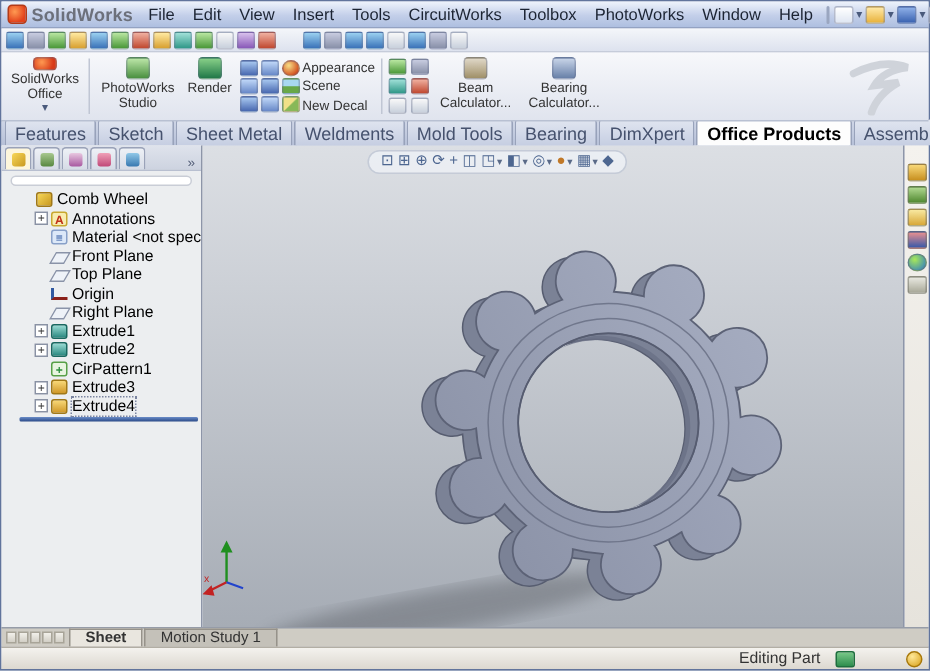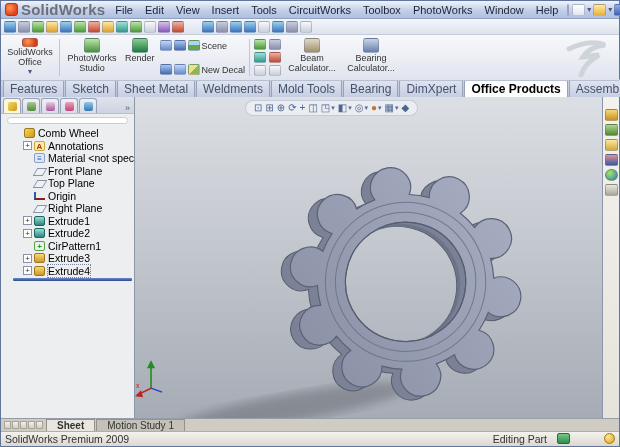--- a/index.html
+++ b/index.html
@@ -9,21 +9,21 @@
     display: flex; flex-direction: column; background: #e4e7ef; }
 
   
   .titlebar { height: 18px; flex: 0 0 18px; display: flex; align-items: center;
     background: linear-gradient(#eef3fc, #c3cfe9 55%, #aebfe0); padding: 0 2px;
     border-bottom: 1px solid #93a2c2; }
   .app-logo { display: flex; align-items: center; gap: 3px; padding: 0 4px 0 2px; }
   .logo-mark { width: 13px; height: 13px; border-radius: 3px;
     background: radial-gradient(circle at 35% 35%, #ff9a52, #e2421c 70%);
     border: 1px solid #b23a18; }
-  .logo-text { font-weight: bold; color: #6c707b; font-size: 15px; letter-spacing: .2px; }
+  .logo-text { font-weight: bold; color: #6c707b; font-size: 12px; letter-spacing: .2px; }
   .menus { display: flex; }
   .menu-item { padding: 1px 6px; color: #1c2433; cursor: default; }
   .pencil-icon { width: 12px; height: 12px; margin: 0 3px;
     background: linear-gradient(135deg,#f6e6a2 40%,#8898c8 40%); border-radius: 2px;
     border: 1px solid #9aa6c0; }
   .qspacer { flex: 1; }
   .quickbar { display: flex; align-items: center; gap: 1px; padding-right: 4px; }
   .qi { width: 13px; height: 12px; border-radius: 2px; border: 1px solid rgba(110,120,150,.45); }
   .q-new   { background: linear-gradient(#ffffff,#dfe6f2); }
   .q-open  { background: linear-gradient(#ffe9a8,#e8b23c); }
@@ -149,21 +149,21 @@
   .minibtns { display: flex; align-items: center; gap: 1px; padding: 0 3px; }
   .mb { width: 7px; height: 8px; background: linear-gradient(#f2f0ea,#d2cfc6); border: 1px solid #a8a498; }
   .btab { padding: 0 10px; display: flex; align-items: center; color: #333;
     background: #c4c1b9; border: 1px solid #96928a; border-bottom: none; margin-right: 1px; }
   .btab.active { background: #e9e6df; font-weight: bold; }
 
   
   .statusbar { height: 15px; flex: 0 0 15px; display: flex; align-items: center;
     background: linear-gradient(#f4f2ee,#dcd8d0); border-top: 1px solid #b2aea4;
     padding: 0 4px; font-size: 10.5px; color: #333; }
-  .st-right { margin-left: auto; display: flex; gap: 10px; }
+  .st-right { margin-left: auto; display: flex; align-items: center; gap: 10px; }
   .st-grid-icon { width: 13px; height: 11px; background: linear-gradient(#78c888,#2e8e4e);
     border: 1px solid #1e6e3e; border-radius: 2px; }
   .st-help-icon { width: 11px; height: 11px; border-radius: 50%;
     background: radial-gradient(circle at 35% 30%, #ffe898, #d8a018); border: 1px solid #a87808;
     margin-left: 24px; }
 </style>
 </head>
 <body>
 
 <div class="window">
@@ -235,20 +235,26 @@
     <div class="bigbtn">
       <span class="bicon b-photoworks"></span>
       <span style="width:52px">PhotoWorks Studio</span>
     </div>
     <div class="bigbtn">
       <span class="bicon b-render"></span>
       <span>Render</span>
     </div>
     <div class="grid3">
       <div class="grow">
+        <span class="gi g-b1"></span>
+        <span class="gi g-b2"></span>
+        <span class="gi g-ball"></span>
+        <span class="glabel">Appearance</span>
+      </div>
+      <div class="grow">
         <span class="gi g-b2"></span>
         <span class="gi g-b1"></span>
         <span class="gi g-scene"></span>
         <span class="glabel">Scene</span>
       </div>
       <div class="grow">
         <span class="gi g-b1"></span>
         <span class="gi g-b2"></span>
         <span class="gi g-decal"></span>
         <span class="glabel">New Decal</span>
@@ -486,21 +492,20 @@
       <span class="mb"></span>
       <span class="mb"></span>
       <span class="mb"></span>
       <span class="mb"></span>
     </div>
     <span class="btab active">Sheet</span>
     <span class="btab">Motion Study 1</span>
   </div>
 
   <div class="statusbar">
-    <span>SolidWorks Premium 2009</span>
     <div class="st-right">
       <span>Editing Part</span>
       <span class="st-grid-icon"></span>
       <span class="st-help-icon"></span>
     </div>
   </div>
 
 </div>
 
 </body></html>

